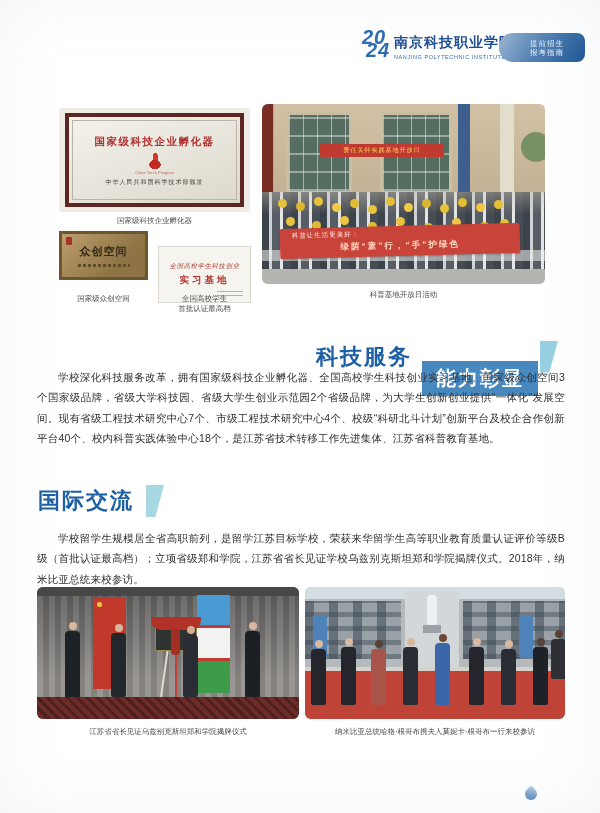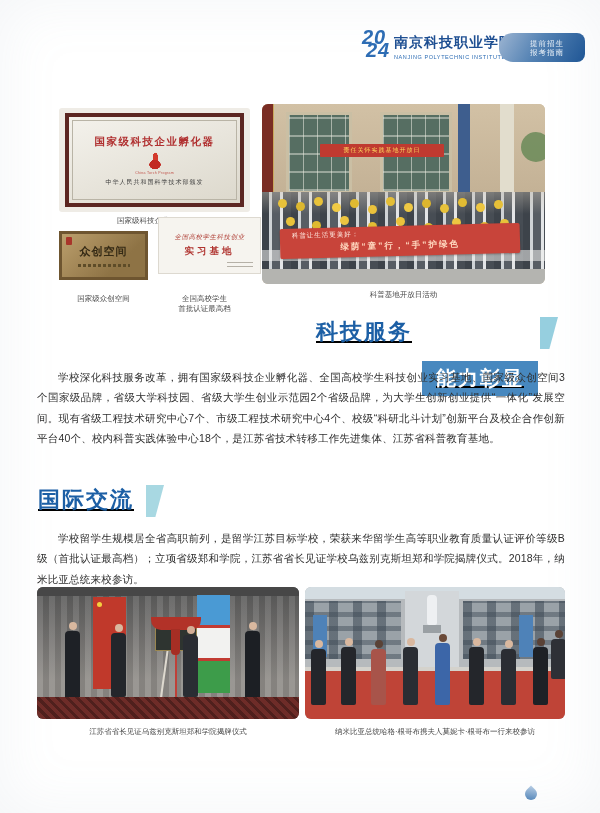--- a/index.html
+++ b/index.html
@@ -34,21 +34,21 @@
 
   .caption{position:absolute;color:#4a4a4a;font-size:7.5px;line-height:9.5px;text-align:center;white-space:nowrap;}
 
   .plaque-bronze{position:absolute;left:59px;top:231px;width:89px;height:49px;border:3px solid #6e5530;box-sizing:border-box;
                  background:linear-gradient(135deg,#bb9f6c,#8e7345 70%);display:flex;flex-direction:column;
                  align-items:center;justify-content:center;position:absolute;}
   .plaque-bronze .seal{position:absolute;left:4px;top:3px;width:6px;height:8px;background:#a8352a;border-radius:1px;}
   .plq-bronze-title{color:#352a15;font-weight:bold;font-size:11px;letter-spacing:1px;}
   .plq-bronze-sub{width:52px;height:3px;margin-top:5px;background:repeating-linear-gradient(90deg,#5e4c28 0 3px,transparent 3px 5px);}
 
-  .plaque-white{position:absolute;left:158px;top:217px;width:103px;height:57px;background:#f6f4ef;border:1px solid #ddd9d0;
+  .plaque-white{position:absolute;left:158px;top:246px;width:93px;height:57px;background:#f6f4ef;border:1px solid #ddd9d0;
                 box-sizing:border-box;display:flex;flex-direction:column;align-items:center;justify-content:center;position:absolute;}
   .plq-white-l1{color:#b04038;font-size:6.5px;font-style:italic;letter-spacing:0.5px;white-space:nowrap;}
   .plq-white-l2{color:#b03430;font-size:9.5px;font-weight:bold;letter-spacing:3px;margin-top:3px;}
   .plq-white-sig{position:absolute;right:7px;bottom:6px;width:26px;height:7px;
                  background:repeating-linear-gradient(0deg,#9a9488 0 1px,transparent 1px 4px);opacity:.7;}
 
   .photo-children{position:absolute;left:262px;top:104px;width:283px;height:180px;border-radius:6px;overflow:hidden;background:#cdbb9e;}
   .pc-building{position:absolute;left:0;top:0;width:100%;height:98px;background:linear-gradient(#d2c1a5,#c2b094);}
   .pc-strip-left{position:absolute;left:0;top:0;width:11px;height:98px;background:#7a2d24;border-right:1px solid #caa85c;}
   .pc-win{position:absolute;top:8px;height:82px;background:#566e62;border:3px solid #cabfa4;box-sizing:border-box;
@@ -73,21 +73,21 @@
                       8px 18px 0 #e8c23a,34px 22px 0 #dfb92f,62px 17px 0 #ecc440,90px 23px 0 #e3bd34,
                       118px 18px 0 #eac23c,146px 24px 0 #e0ba31,174px 19px 0 #edc642,202px 23px 0 #e5bf37,222px 20px 0 #e8c23a;}
   .pc-banner-held{position:absolute;left:18px;top:122px;width:240px;height:30px;background:#c8443a;border-radius:2px;
                   transform:rotate(-1.5deg);box-shadow:0 1px 2px rgba(0,0,0,.25);}
   .pc-bh-l1{position:absolute;left:12px;top:3px;color:#ffe9e0;font-size:6.5px;letter-spacing:1px;white-space:nowrap;}
   .pc-bh-l2{position:absolute;left:0;right:0;top:14px;text-align:center;color:#ffd9c0;font-size:8.5px;font-weight:bold;
             letter-spacing:2px;white-space:nowrap;}
   .pc-ground{position:absolute;left:0;bottom:0;width:100%;height:15px;background:#b4b4b0;}
 
   
-  .sec-head{position:absolute;display:flex;text-decoration:underline;}
+  .sec-head{position:absolute;display:flex;align-items:center;}
   .sec-head .plain{color:#1c5fa5;font-weight:bold;font-size:22px;letter-spacing:2px;margin-right:10px;white-space:nowrap;}
   .sec-head .boxed{color:#fff;font-weight:bold;font-size:20px;letter-spacing:2px;padding:4px 14px;white-space:nowrap;margin-top:44px;}
   .sec-head .accent{width:18px;height:32px;margin-left:2px;clip-path:polygon(0 0,100% 0,52% 100%,0 100%);}
   .head-tech{top:317px;right:42px;}
   .head-tech .boxed{background:#4788bf;}
   .head-tech .accent{background:#96cfdf;}
   .head-intl{top:485px;left:38px;}
   .head-intl .boxed{background:#47a0bf;}
   .head-intl .accent{background:#a8d8e2;}
 

